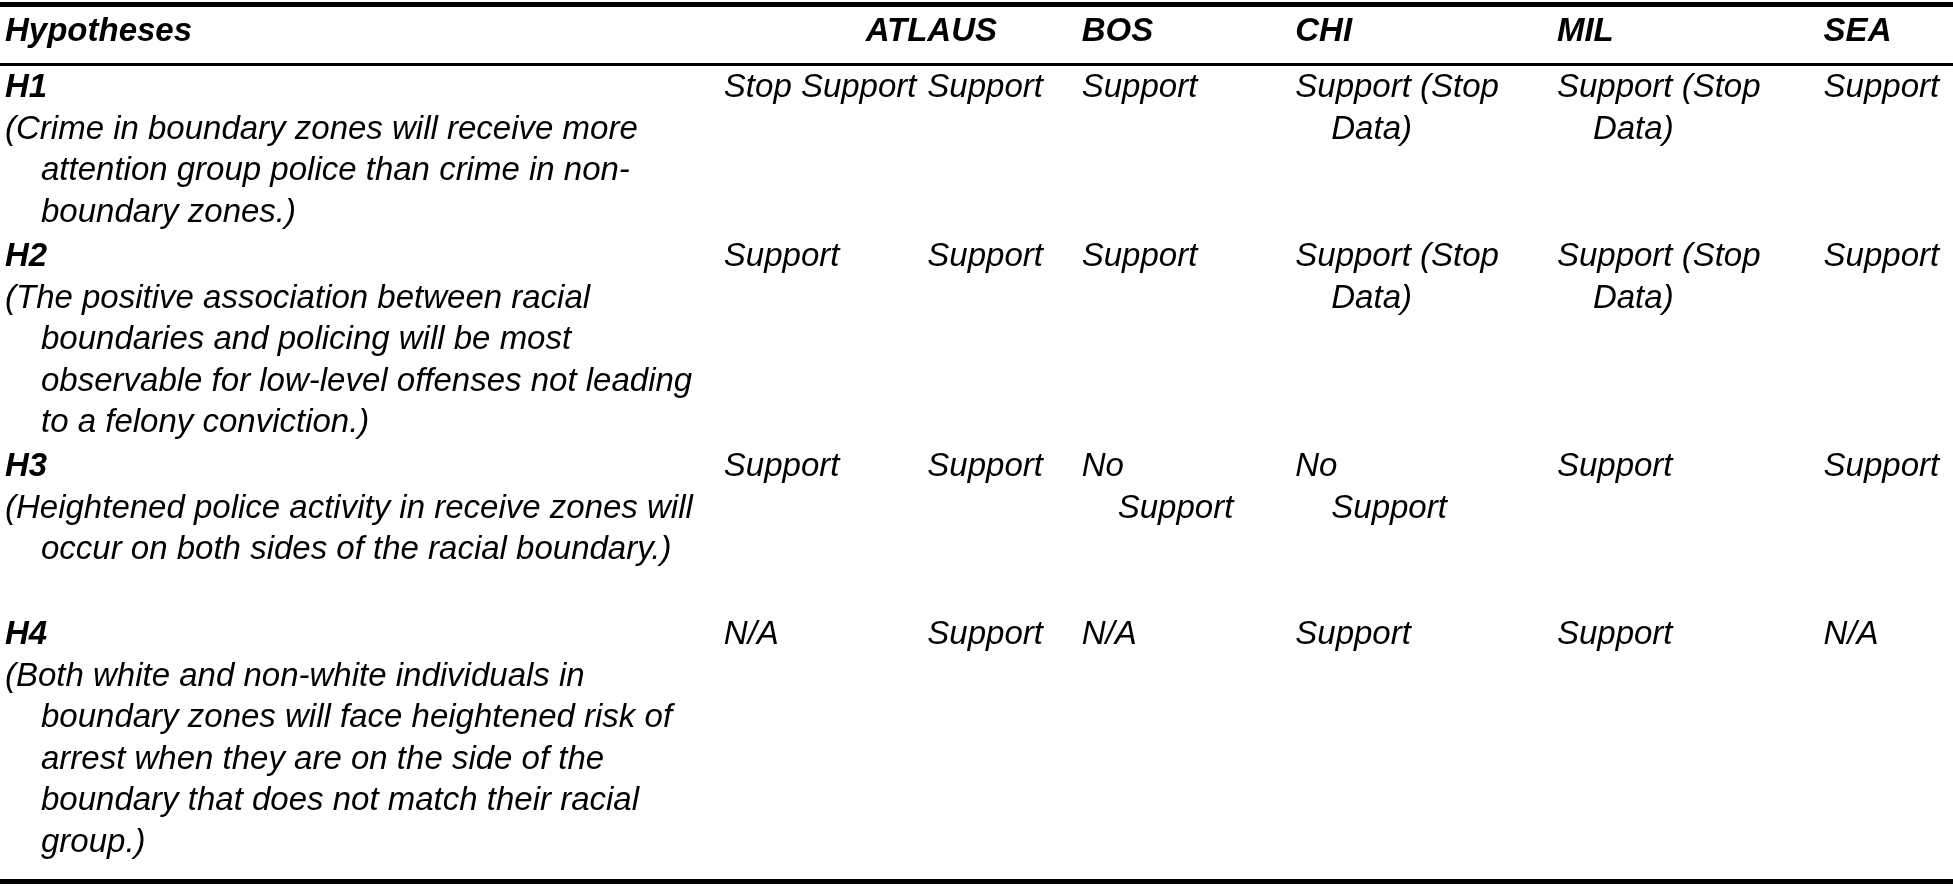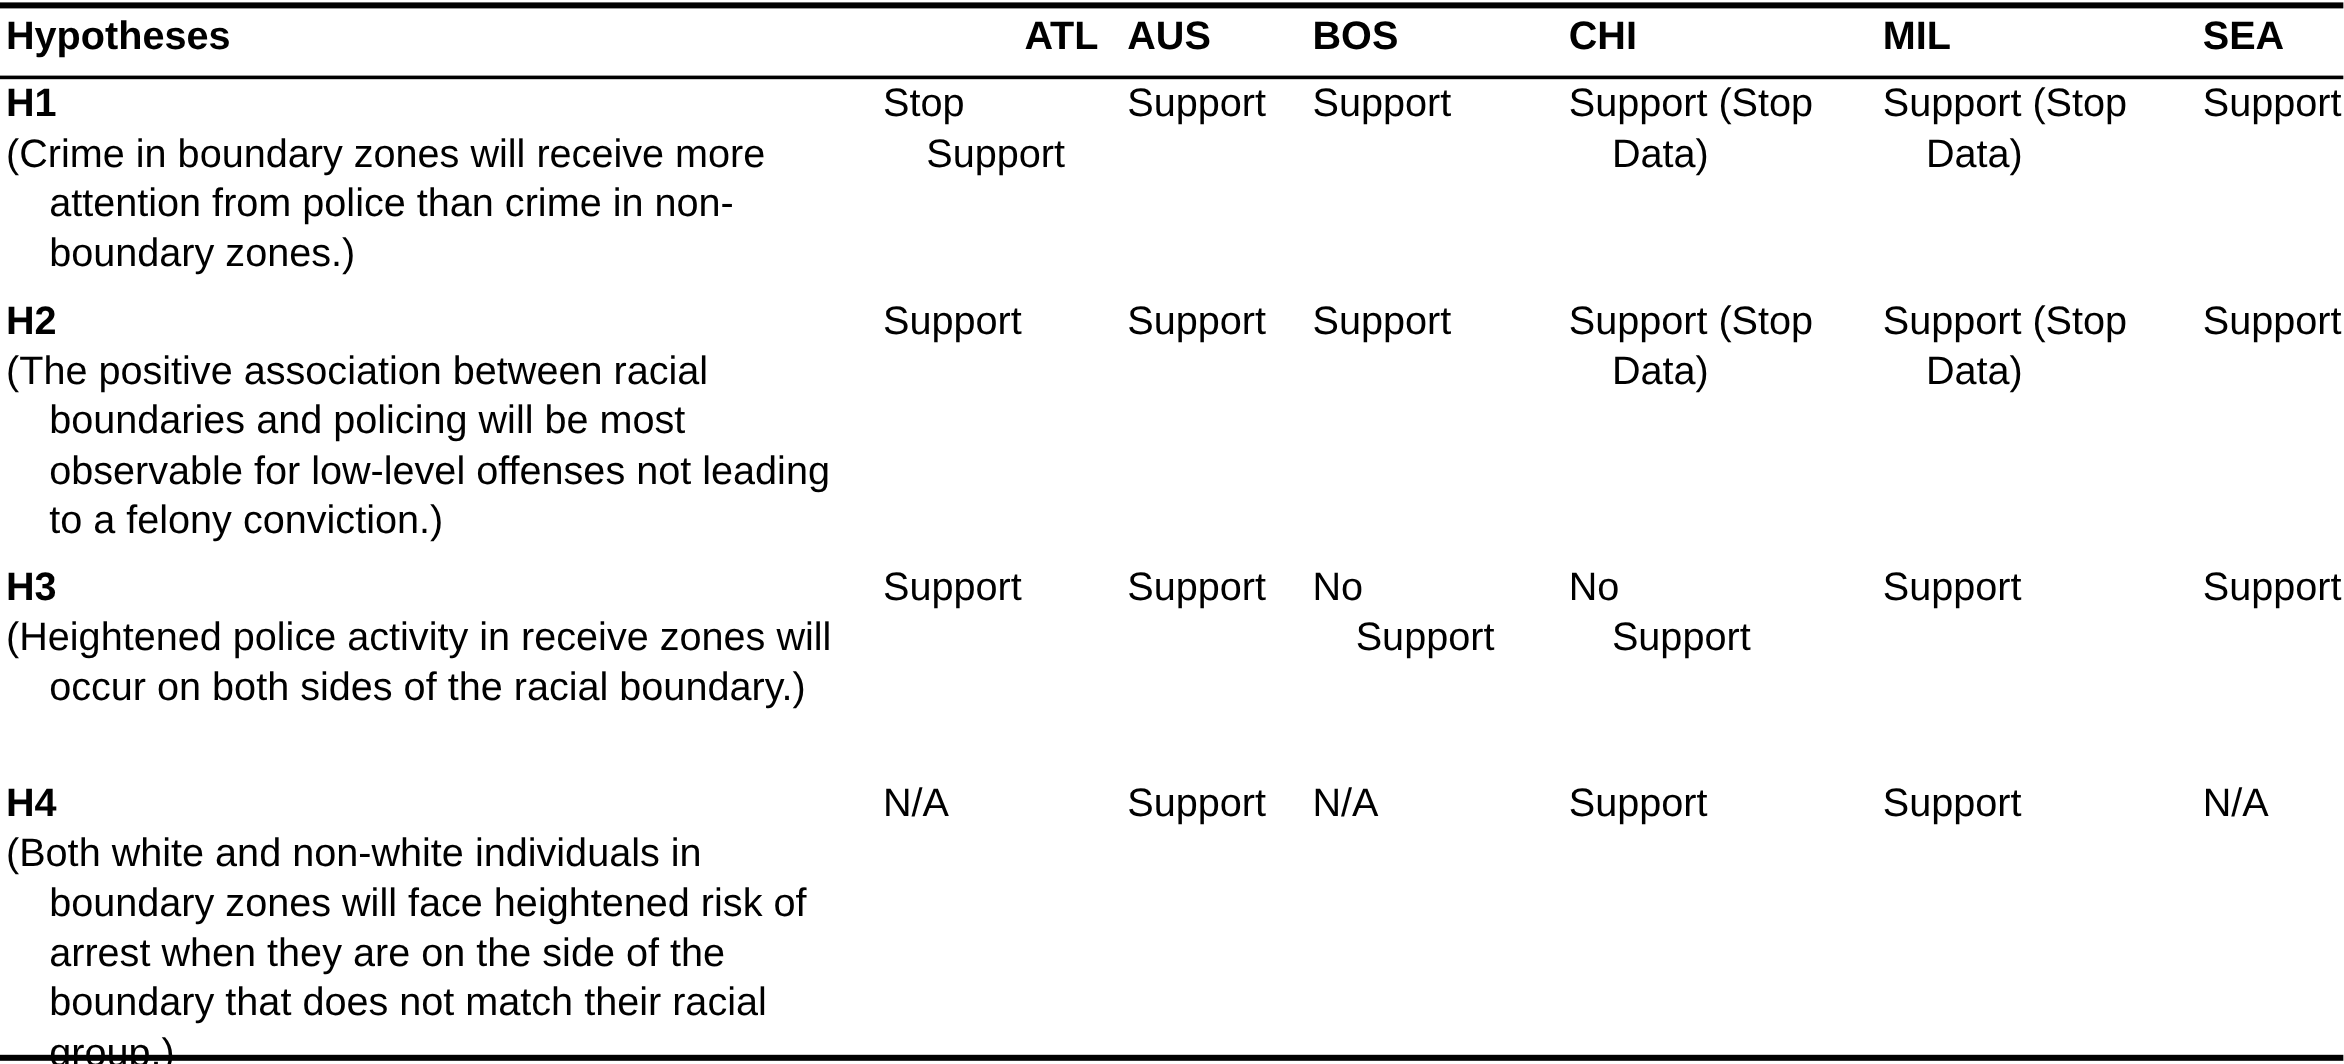--- a/index.html
+++ b/index.html
@@ -5,21 +5,21 @@
     html, body { margin: 0; padding: 0; background: #ffffff; }
     body {
       width: 1953px; height: 887px; overflow: hidden; position: relative;
       font-family: "Liberation Sans", sans-serif; color: #000000;
     }
     .table-wrap { position: absolute; left: 0; top: 0; width: 1953px; }
     table { border-collapse: collapse; width: 1953px; table-layout: fixed; }
     .rule-top { position: absolute; left: 0; top: 2px; width: 1953px; height: 5px; background: #000; }
     .rule-head { position: absolute; left: 0; top: 63px; width: 1953px; height: 3px; background: #000; }
     .rule-bottom { position: absolute; left: 0; top: 879px; width: 1953px; height: 5px; background: #000; }
-    th, td { text-align: left; vertical-align: top; padding: 12px; font-size: 33px; line-height: 41.5px; }
+    th, td { text-align: left; vertical-align: top; padding: 0; font-size: 33px; line-height: 41.5px; font-style: italic; }
     th { font-weight: bold; height: 63px; padding-top: 9px; box-sizing: border-box; }
     tbody tr td { padding-top: 2px; }
     .c-hyp { width: 722px; padding-left: 5px; }
     .c-atl { width: 203px; text-align: right; }
     .c-aus { width: 154px; }
     .c-bos { width: 213px; }
     .c-chi { width: 261px; margin-left: 37px; }
     .c-mil { width: 266px; }
     .c-sea { width: 129px; }
     .hyp-id { font-weight: bold; display: block; }
@@ -48,21 +48,21 @@
         <th class="c-bos">BOS</th>
         <th class="c-chi">CHI</th>
         <th class="c-mil">MIL</th>
         <th class="c-sea">SEA</th>
       </tr>
     </thead>
     <tbody>
       <tr class="row-h1">
         <td>
           <span class="hyp-id">H1</span>
-          <span class="hyp-desc">(Crime in boundary zones will receive more attention from police than crime in non-boundary zones.)</span>
+          <span class="hyp-desc">(Crime in boundary zones will receive more attention group police than crime in non-boundary zones.)</span>
         </td>
         <td>
             <span class="cell-val">Stop Support</span>
           </td>
         <td>
             <span class="cell-val">Support</span>
           </td>
         <td>
             <span class="cell-val">Support</span>
           </td>

